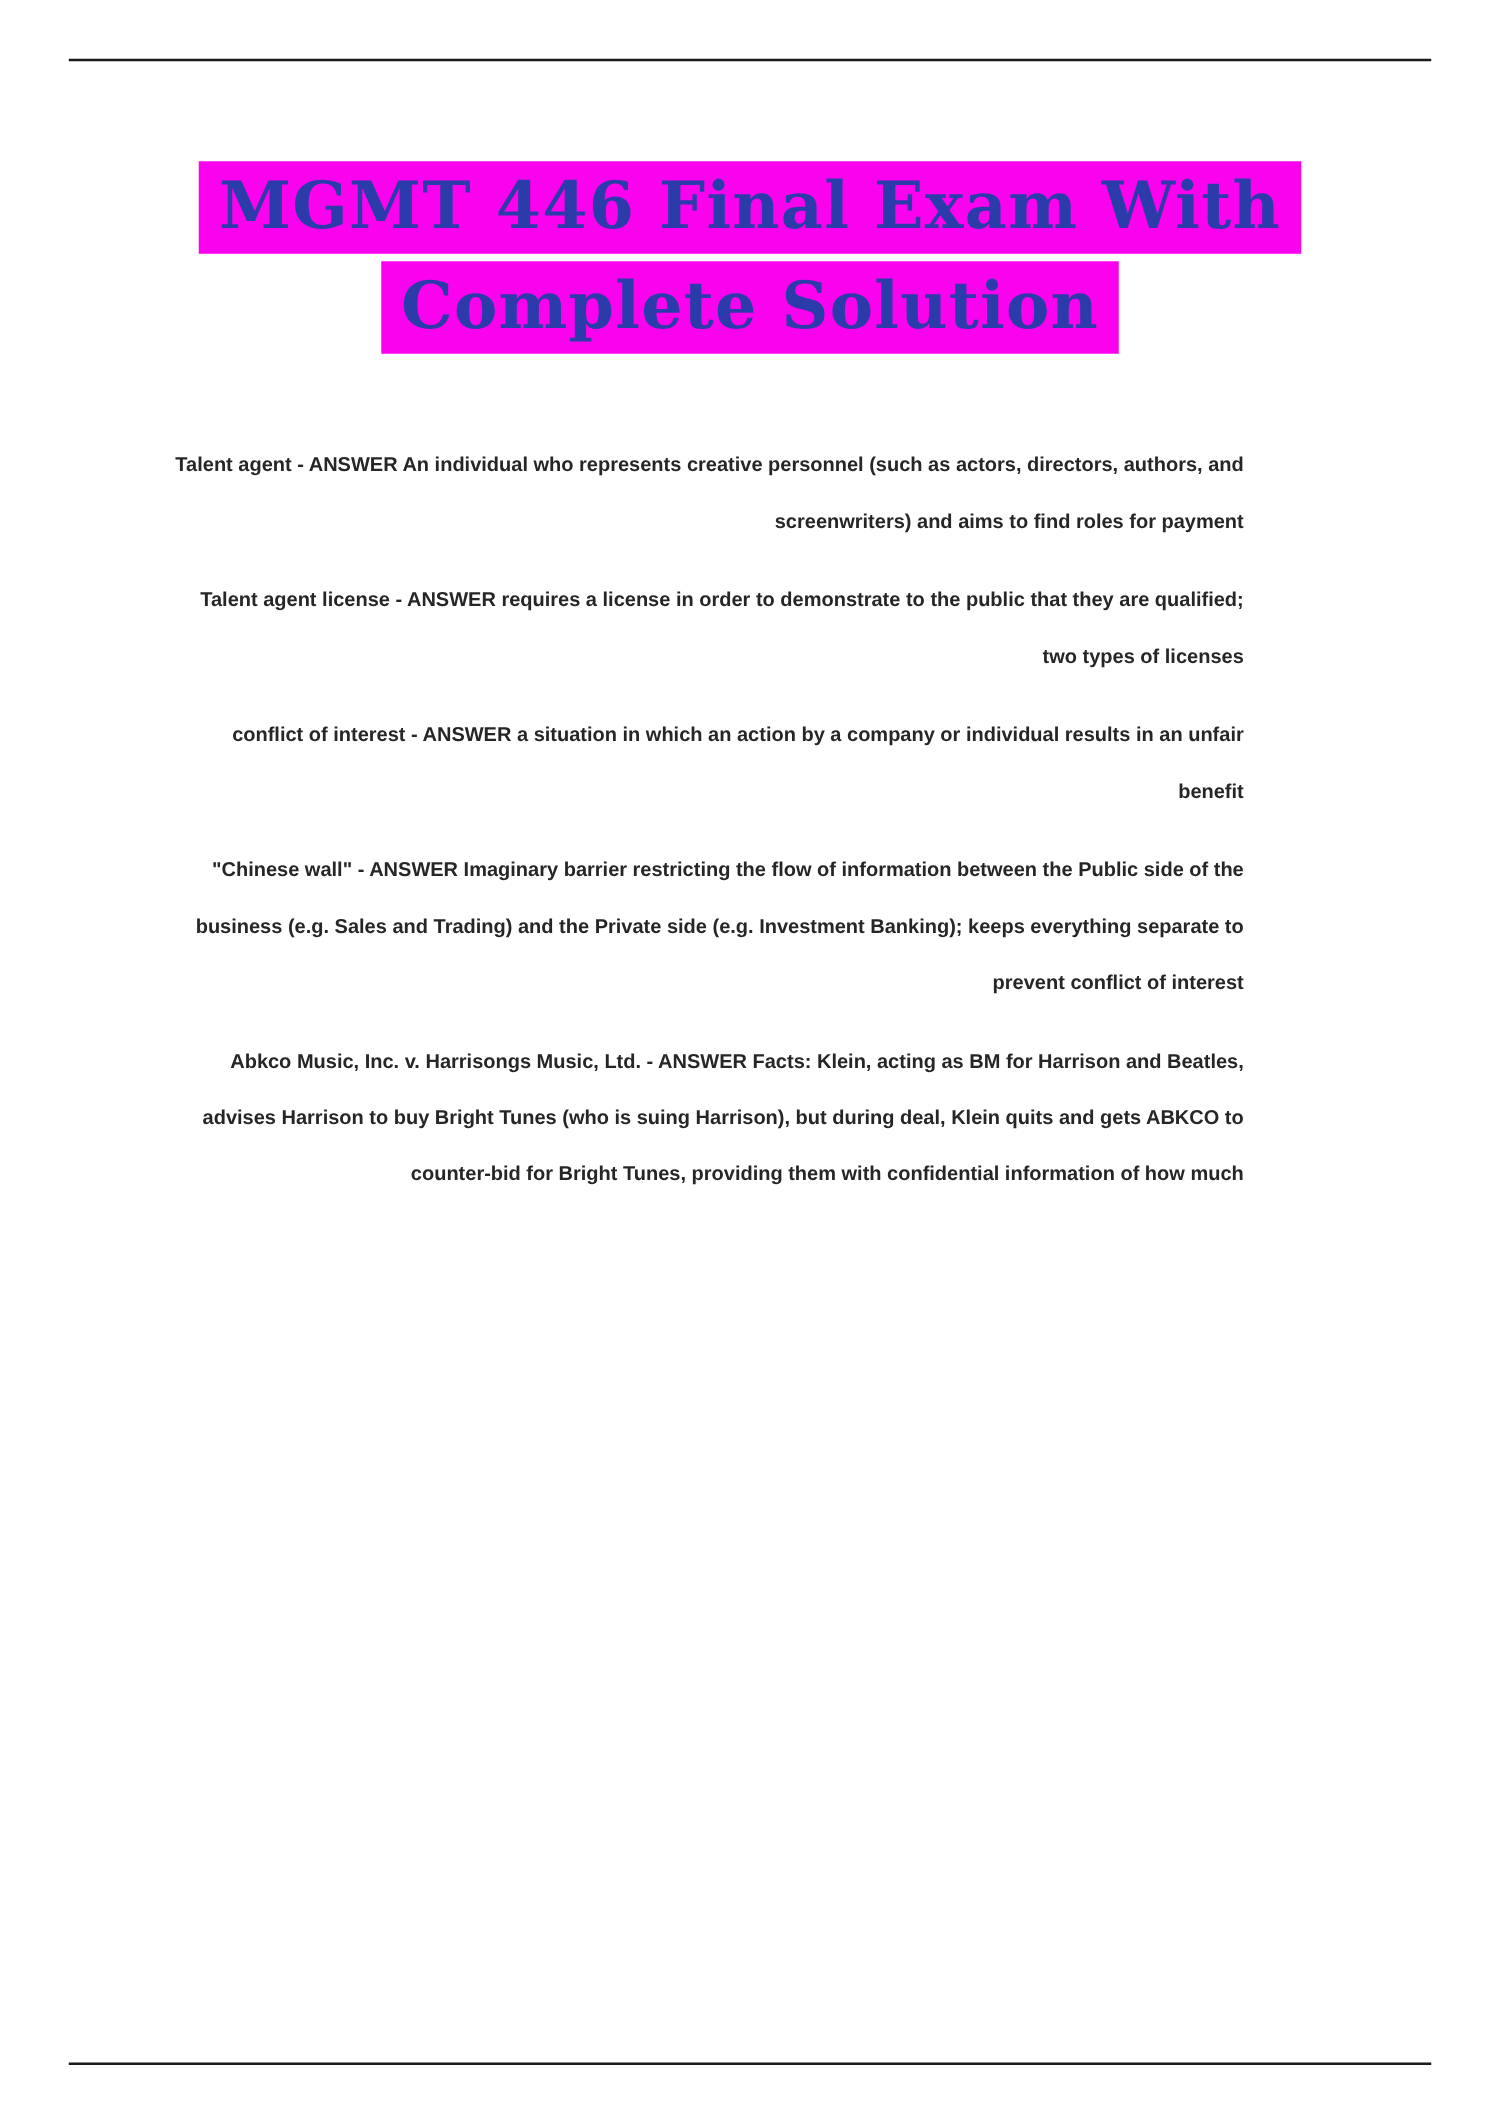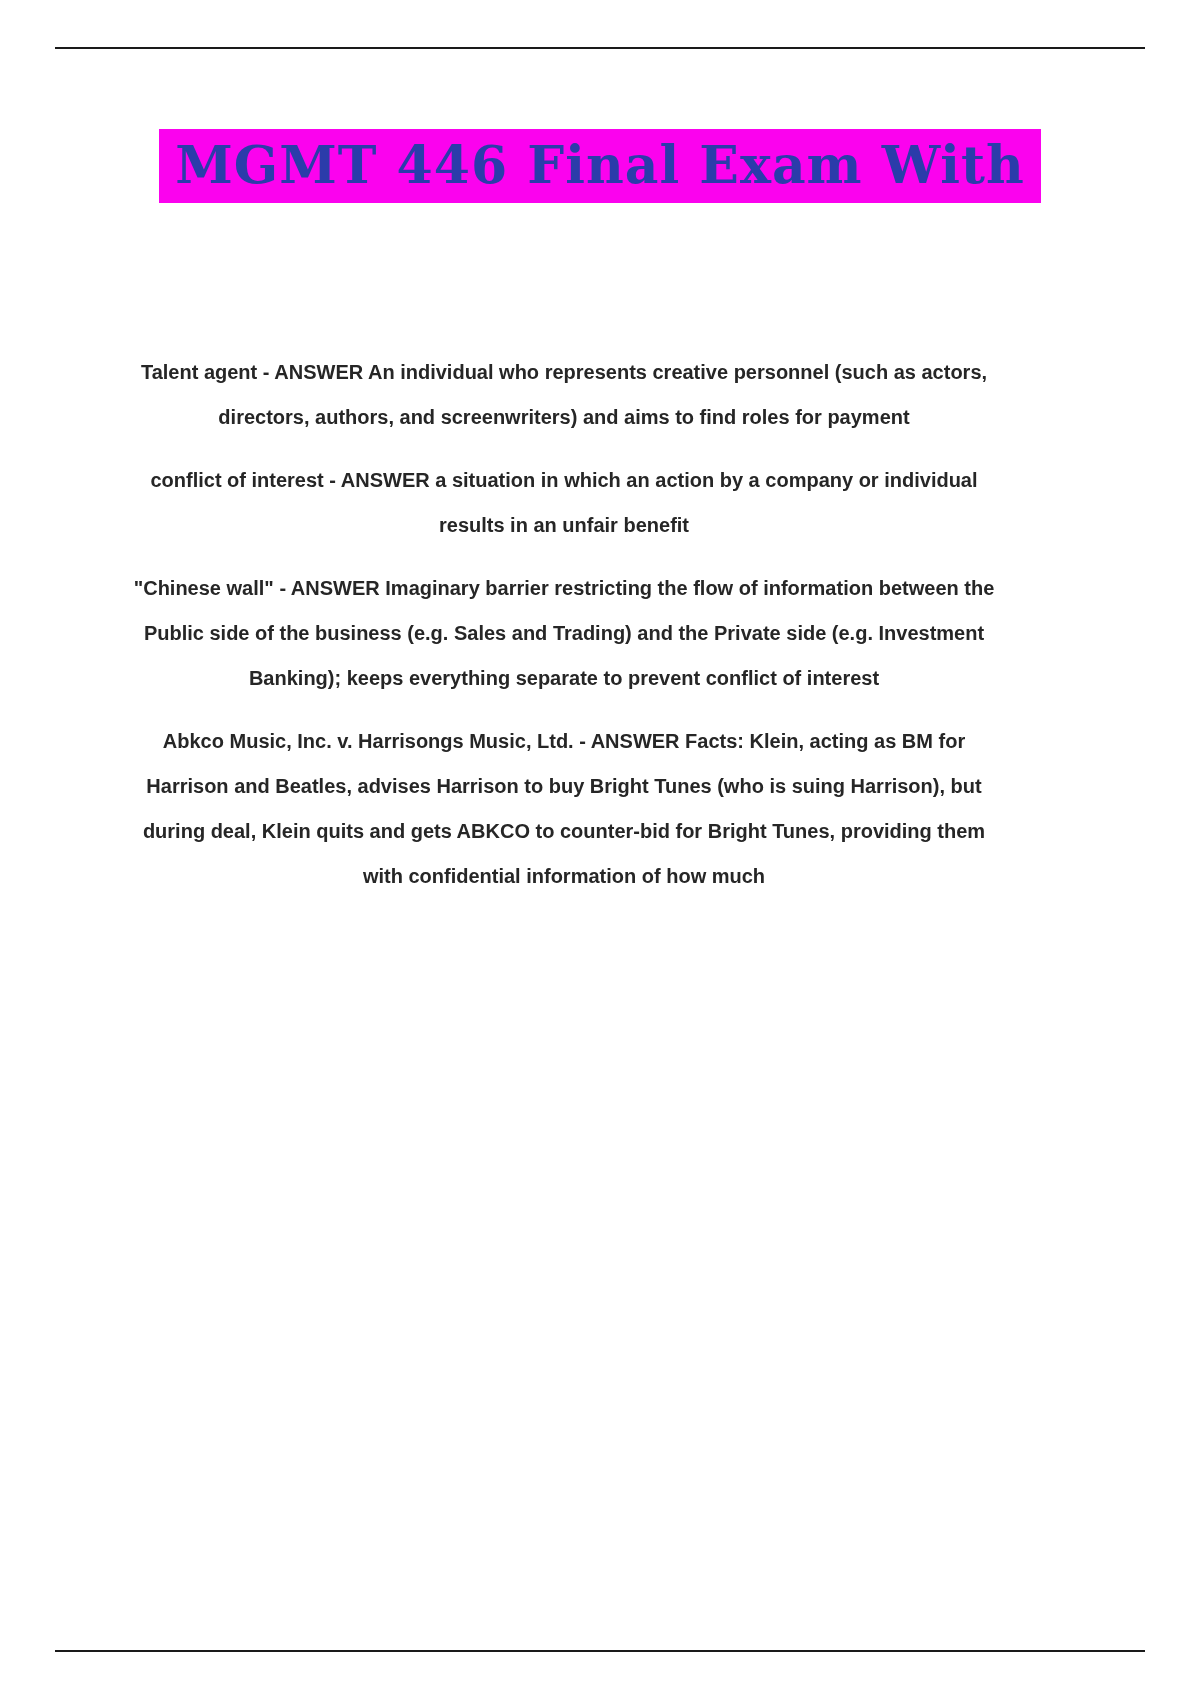--- a/index.html
+++ b/index.html
@@ -44,41 +44,43 @@
     margin: 3px 0;
   }
 
   .content {
     position: absolute;
     top: 350px;
     left: 133px;
     width: 862px;
   }
   .content p {
-    font-size: 20px;
+    font-size: 16px;
     font-weight: bold;
     color: #262626;
     line-height: 45px;
     margin: 0 0 18px 0;
-    text-align: center;
+    text-align: right;
   }
 </style>
 </head>
 <body>
 
 <div class="page">
 
   <div class="rule rule-top"></div>
 
   <div class="title-block">
     <span class="title-line">MGMT 446 Final Exam With</span><br>
+    <span class="title-line">Complete Solution</span>
   </div>
 
   <div class="content">
     <p>Talent agent - ANSWER An individual who represents creative personnel (such as actors, directors, authors, and screenwriters) and aims to find roles for payment</p>
+    <p>Talent agent license - ANSWER requires a license in order to demonstrate to the public that they are qualified; two types of licenses</p>
     <p>conflict of interest - ANSWER a situation in which an action by a company or individual results in an unfair benefit</p>
     <p>"Chinese wall" - ANSWER Imaginary barrier restricting the flow of information between the Public side of the business (e.g. Sales and Trading) and the Private side (e.g. Investment Banking); keeps everything separate to prevent conflict of interest</p>
     <p>Abkco Music, Inc. v. Harrisongs Music, Ltd. - ANSWER Facts: Klein, acting as BM for Harrison and Beatles, advises Harrison to buy Bright Tunes (who is suing Harrison), but during deal, Klein quits and gets ABKCO to counter-bid for Bright Tunes, providing them with confidential information of how much</p>
   </div>
 
   <div class="rule rule-bottom"></div>
 
 </div>
 
 </body></html>

